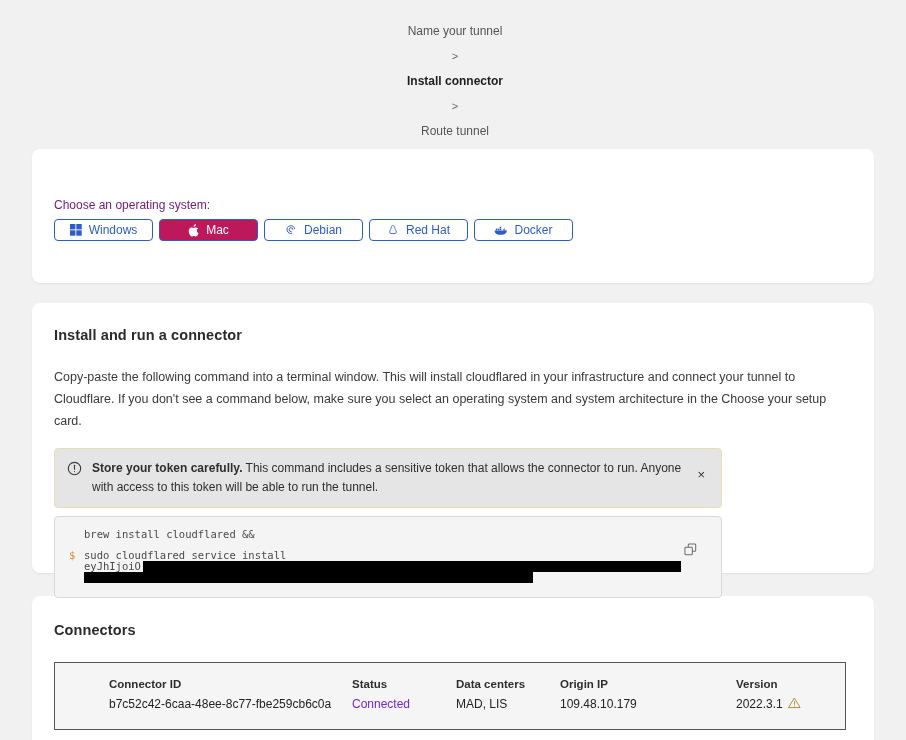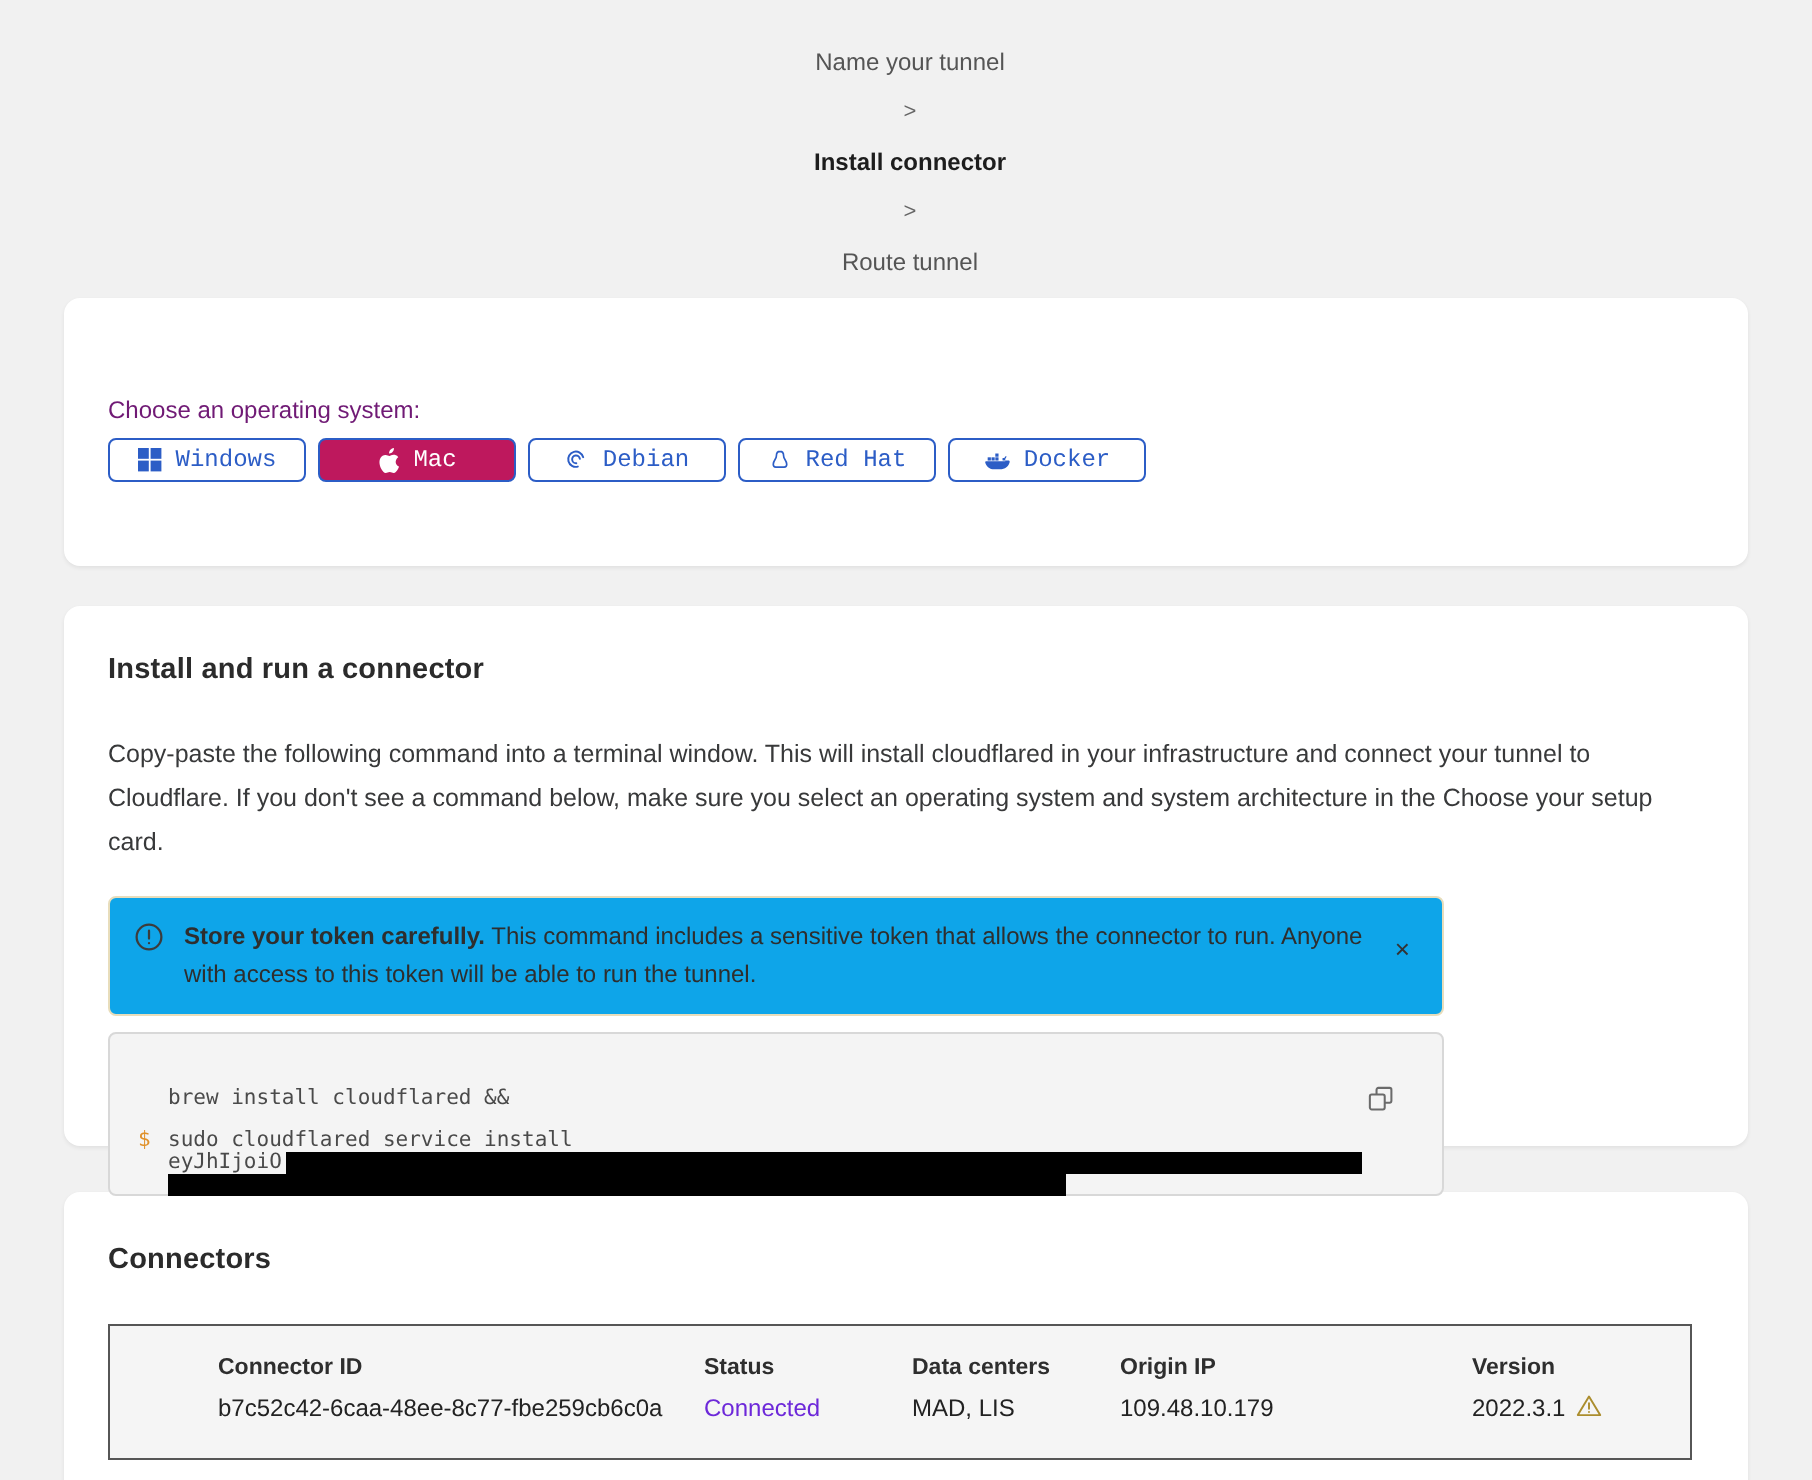--- a/index.html
+++ b/index.html
@@ -29,54 +29,54 @@
   .card-title { font-size: 14.5px; font-weight: bold; color: #2b2b2b; letter-spacing: .1px; }
 
   
   .card-env { height: 134px; }
   .os-label { font-size: 12px; color: #701a75; margin-top: 25px; margin-bottom: 7px; }
   .os-row { display: flex; gap: 6px; }
   .os-btn {
     width: 99px; height: 22px;
     display: flex; align-items: center; justify-content: center; gap: 7px;
     background: #fff; border: 1px solid #2c5dc6; border-radius: 4px;
-    color: #2c5dc6; font-size: 12px; font-family: Liberation Mono, monospace;
+    color: #2c5dc6; font-size: 12px; font-family: Liberation Sans, sans-serif;
     cursor: pointer;
   }
   .os-btn.selected { background: #be185d; color: #fff; }
   .os-btn svg { display: block; }
 
   
   .card-install { height: 270px; margin-bottom: 23px; }
   .install-desc { font-size: 12.5px; color: #38393a; line-height: 1.75; margin-top: 24px; max-width: 800px; }
   .alert {
     margin-top: 15px;
     width: 668px;
-    background: #0ea5e9;
+    background: #e5e5e5;
     border: 1px solid #e8ddbb;
     border-radius: 4px;
     padding: 10px 14px 10px 12px;
     display: flex; align-items: flex-start; gap: 10px;
     font-size: 12px; color: #2e2e2e; line-height: 1.6;
   }
   .alert-icon { flex: 0 0 auto; margin-top: 2px; }
   .alert-text { flex: 1 1 auto; }
   .alert-close {
     flex: 0 0 auto; border: none; background: transparent;
     font-size: 13px; color: #333; cursor: pointer; line-height: 1;
     margin-top: 9px; padding: 0 2px;
   }
   .codeblock {
     position: relative;
     margin-top: 8px;
     width: 668px; height: 82px;
     background: #f4f4f4;
     border: 1px solid #d8d8d8;
     border-radius: 4px;
-    padding: 27px 14px;
+    padding: 12px 14px;
     font-family: "DejaVu Sans Mono", "Liberation Mono", monospace;
     font-size: 10.5px; color: #4a4a4a;
   }
   .code-line { display: flex; line-height: 11px; white-space: pre; }
   .code-line .gutter { width: 15px; flex: 0 0 auto; color: #e0912a; }
   .code-line.mt { margin-top: 10px; }
   .redact { display: inline-block; background: #000; height: 11px; vertical-align: bottom; }
   .redact.bar1 { width: 538px; margin-left: 2px; }
   .redact.bar2 { width: 449px; }
   .copy-btn {

